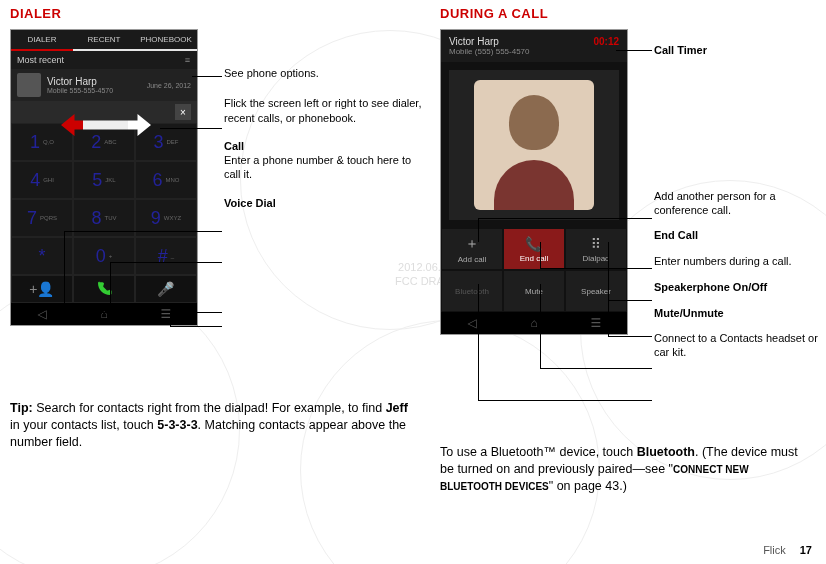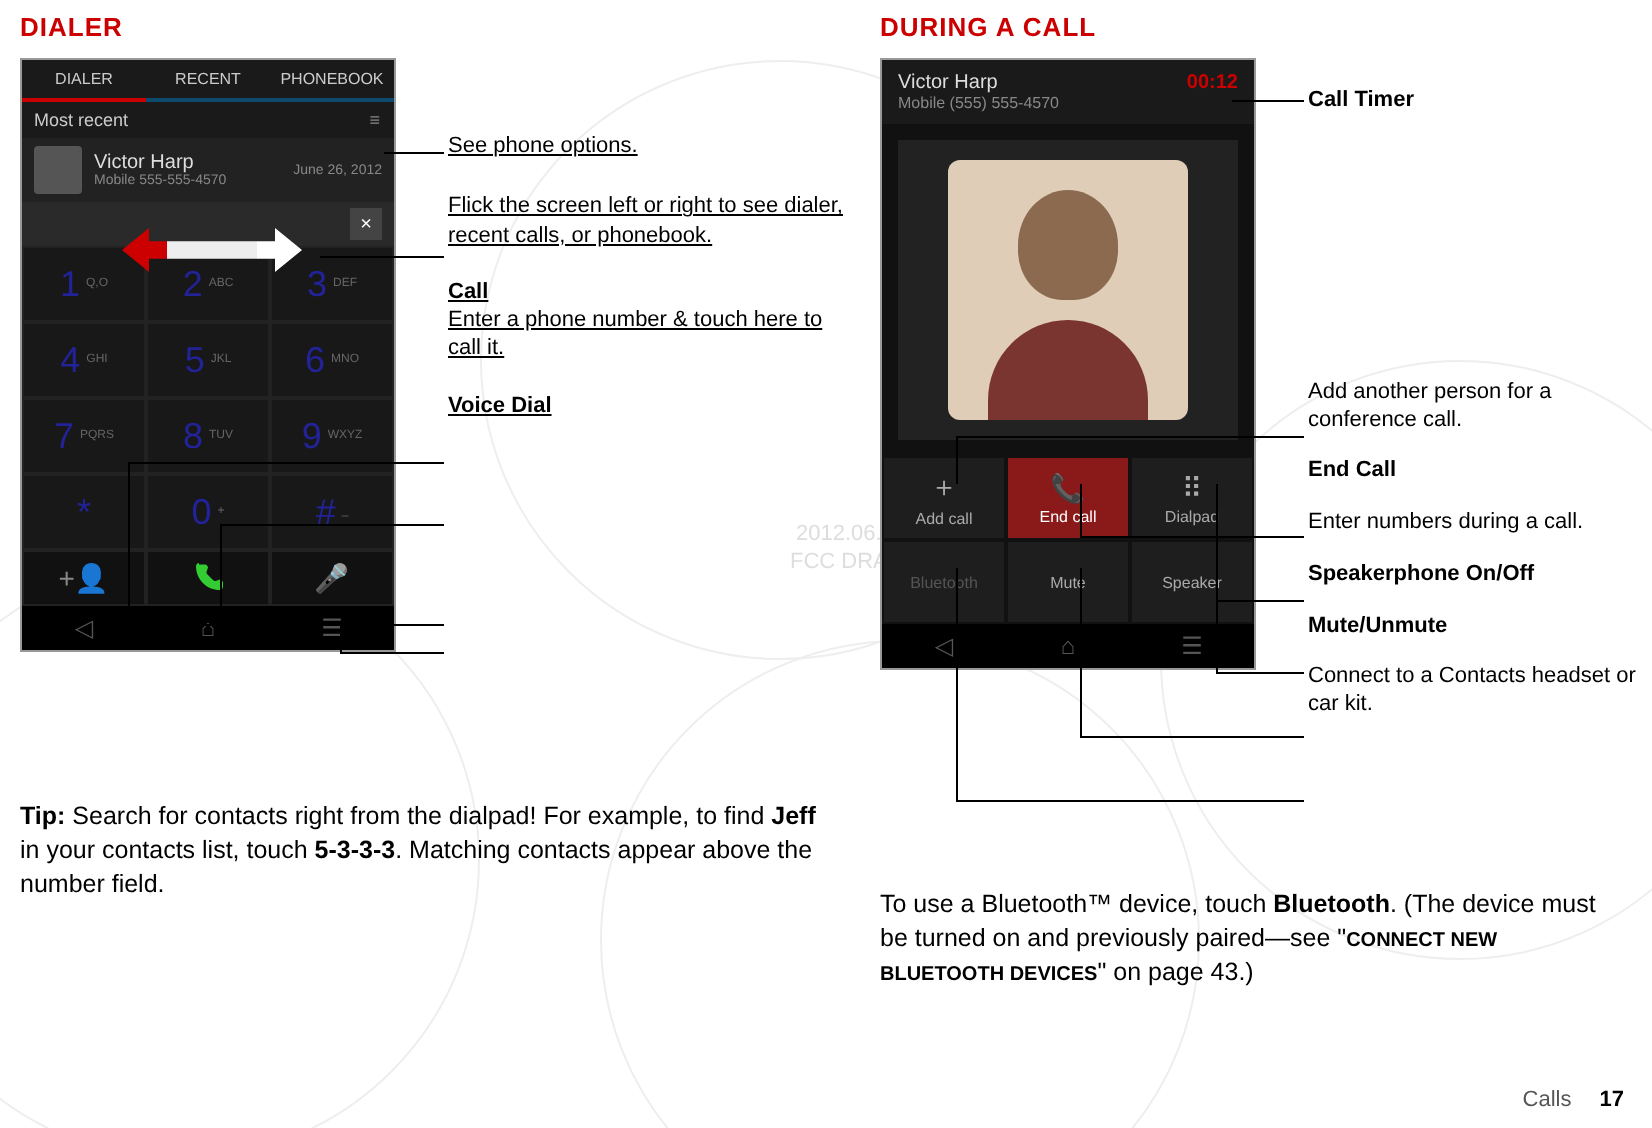--- a/index.html
+++ b/index.html
@@ -57,21 +57,21 @@
     color: #ccc;
     position: relative;
     float: left;
   }
   .tabs { display: flex; }
   .tab {
     flex: 1;
     text-align: center;
     padding: 5px 0;
     font-size: 8px;
-    border-bottom: 2px solid #0c4a6e;
+    border-bottom: 2px solid #e5e5e5;
     background: #1a1a1a;
   }
   .tab.active { border-bottom: 2px solid #c00; }
   .row-recent {
     display:flex; align-items:center; justify-content:space-between;
     padding:4px 6px; font-size:9px; background:#1a1a1a;
   }
   .contact-row {
     display:flex; align-items:center; gap:6px;
     padding:4px 6px; background:#222; position:relative;
@@ -122,21 +122,21 @@
   }
   .navbtn {
     height:22px; display:flex; align-items:center; justify-content:center;
     color:#555; font-size:12px;
   }
 
   
   .callouts-left {
     position:absolute; left:214px; top:30px; width:200px; font-size:11px;
   }
-  .callouts-left .co { margin-bottom:14px; line-height:1.3;text-decoration:underline; }
+  .callouts-left .co { margin-bottom:14px; line-height:1.3; }
   .callouts-left .co .lbl { font-weight:bold; display:block; }
   .line {
     position:absolute; background:#000; height:1px;
   }
 
   .tip {
     clear:both; padding-top:14px; font-size:12.5px; line-height:1.35;
     width:400px;
   }
 
@@ -402,14 +402,14 @@
       </div>
     <div class="co">Connect to a Contacts headset or car kit.</div>
   </div>
 
   <div class="bt-para" style="position:absolute; top:420px;">
     <span>To use a Bluetooth™ device, touch </span><b>Bluetooth</b><span>. (The device must be turned on and previously paired—see "</span><b style="font-size:10px;">CONNECT NEW BLUETOOTH DEVICES</b><span>" on page 43.)</span>
   </div>
 </div>
 
 <div class="footer">
-  <span>Calls</span><span class="pg">17</span>
+  <span>Flick</span><span class="pg">17</span>
 </div>
 
 </body></html>

